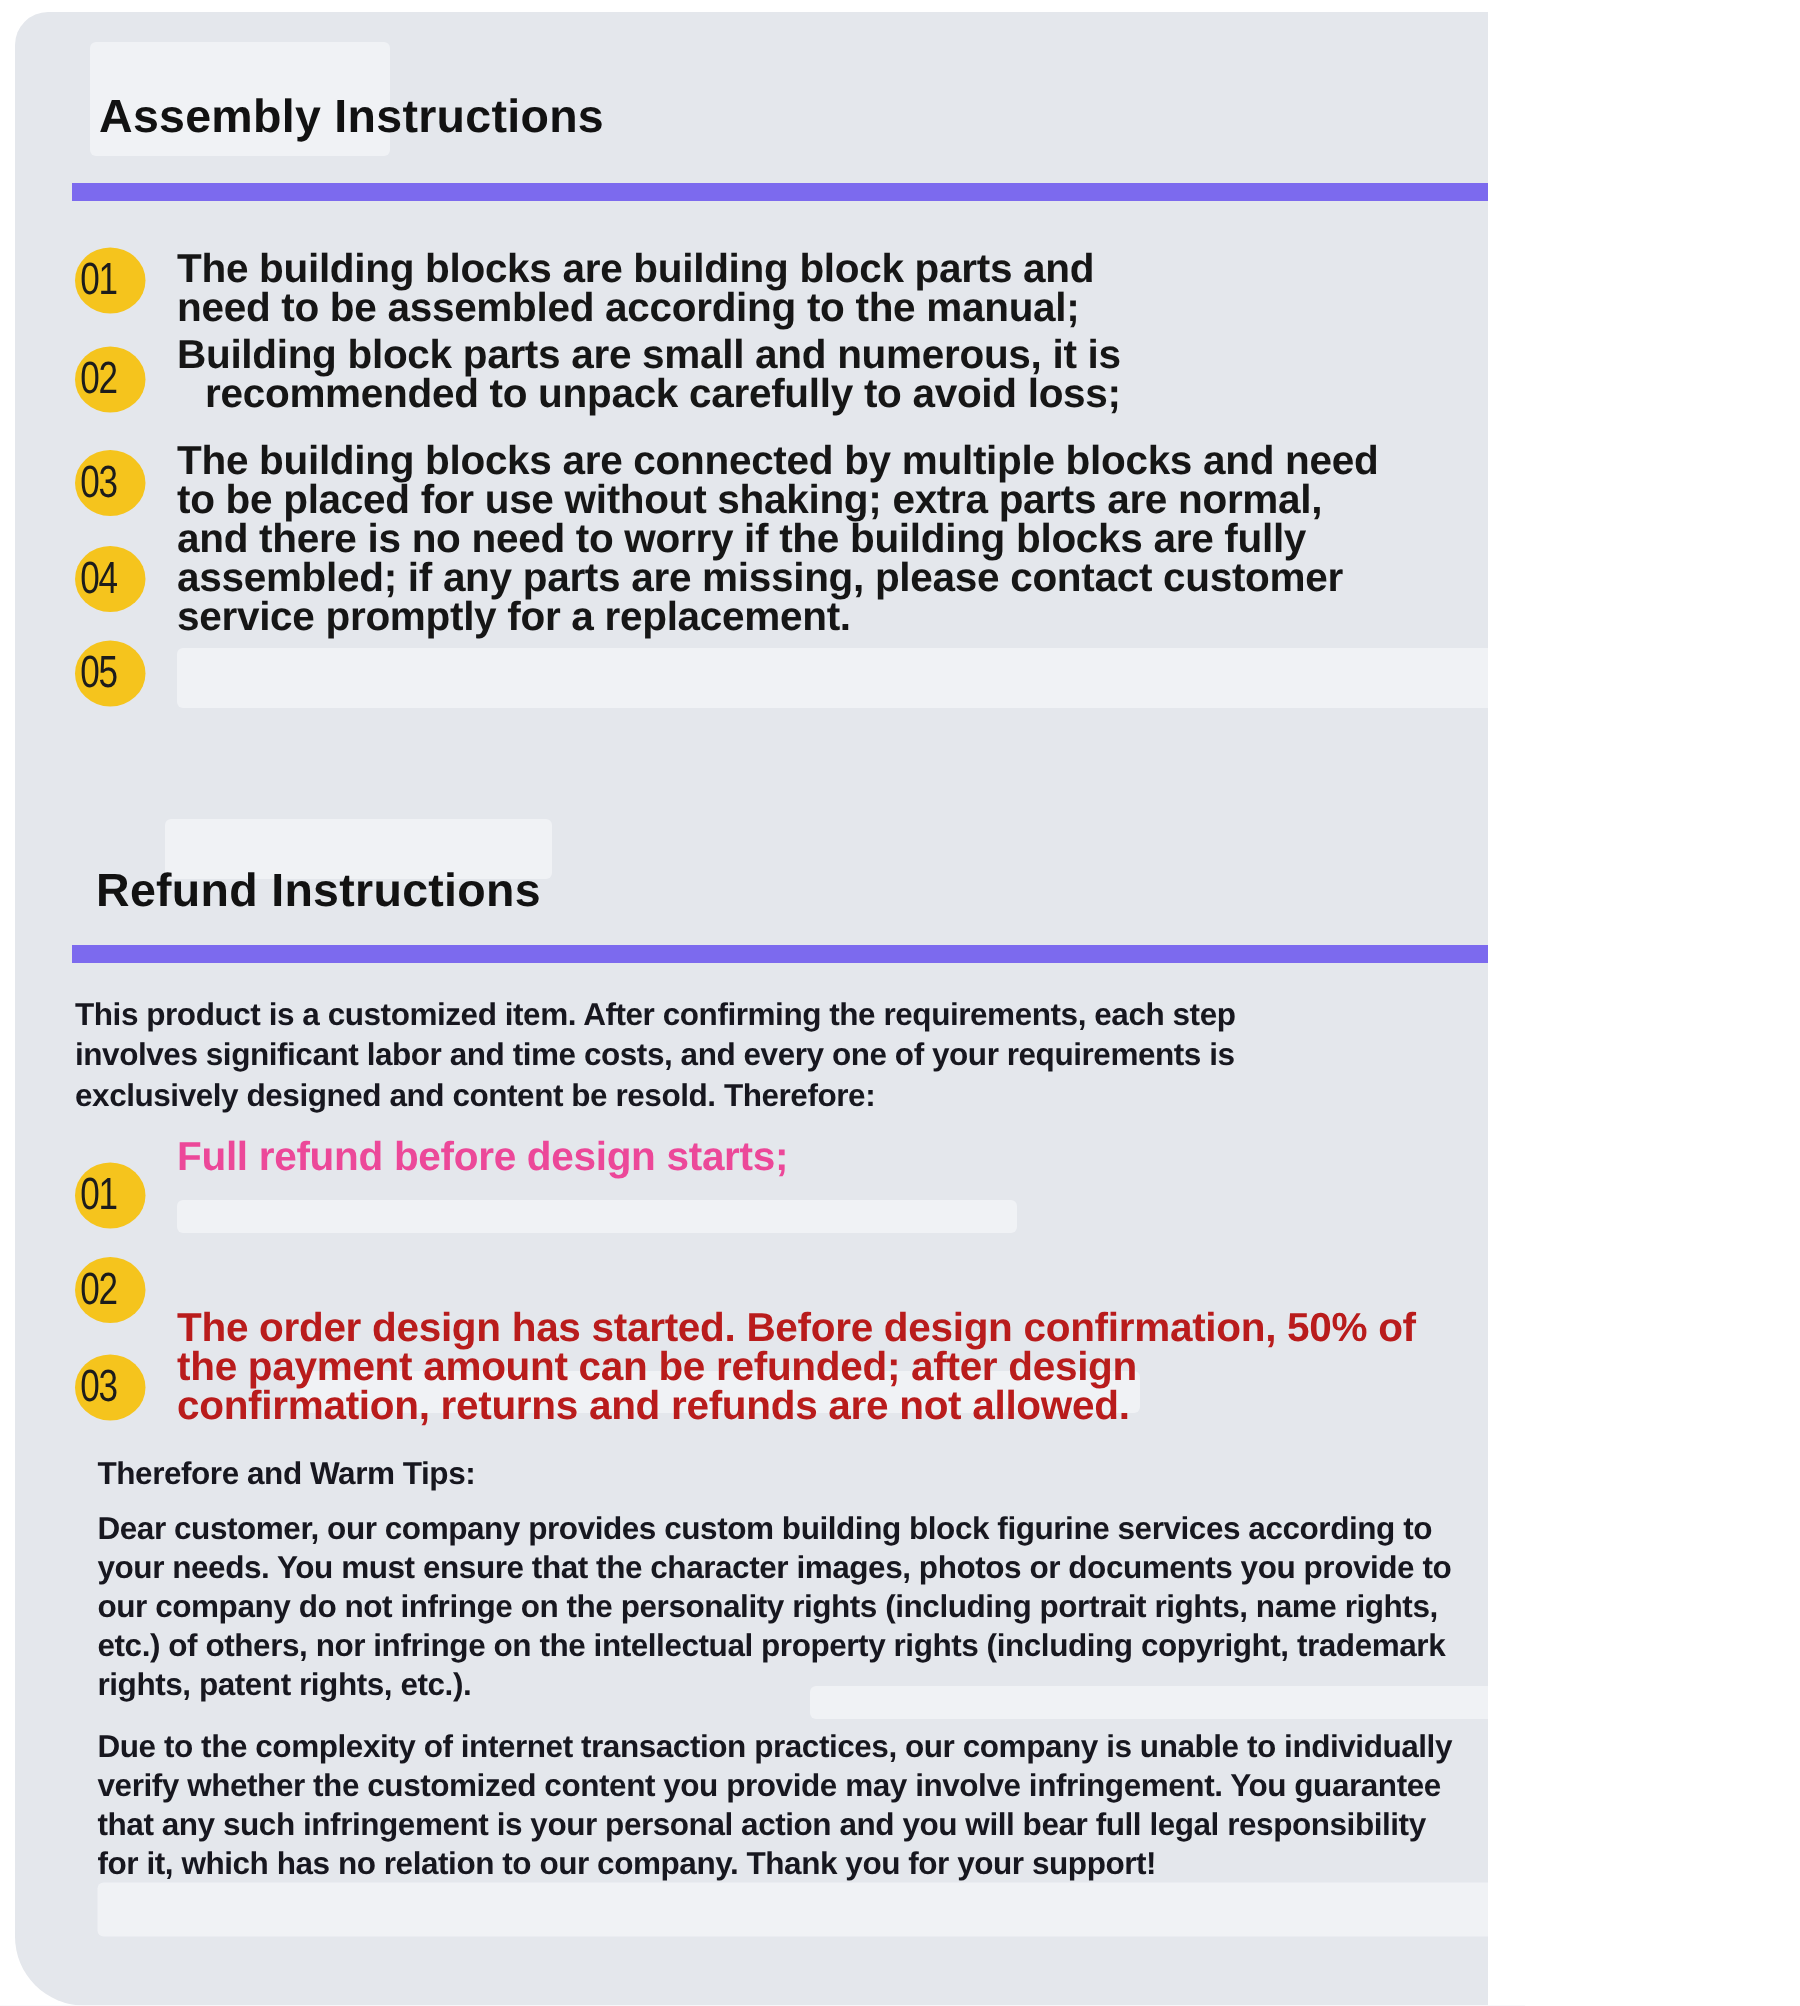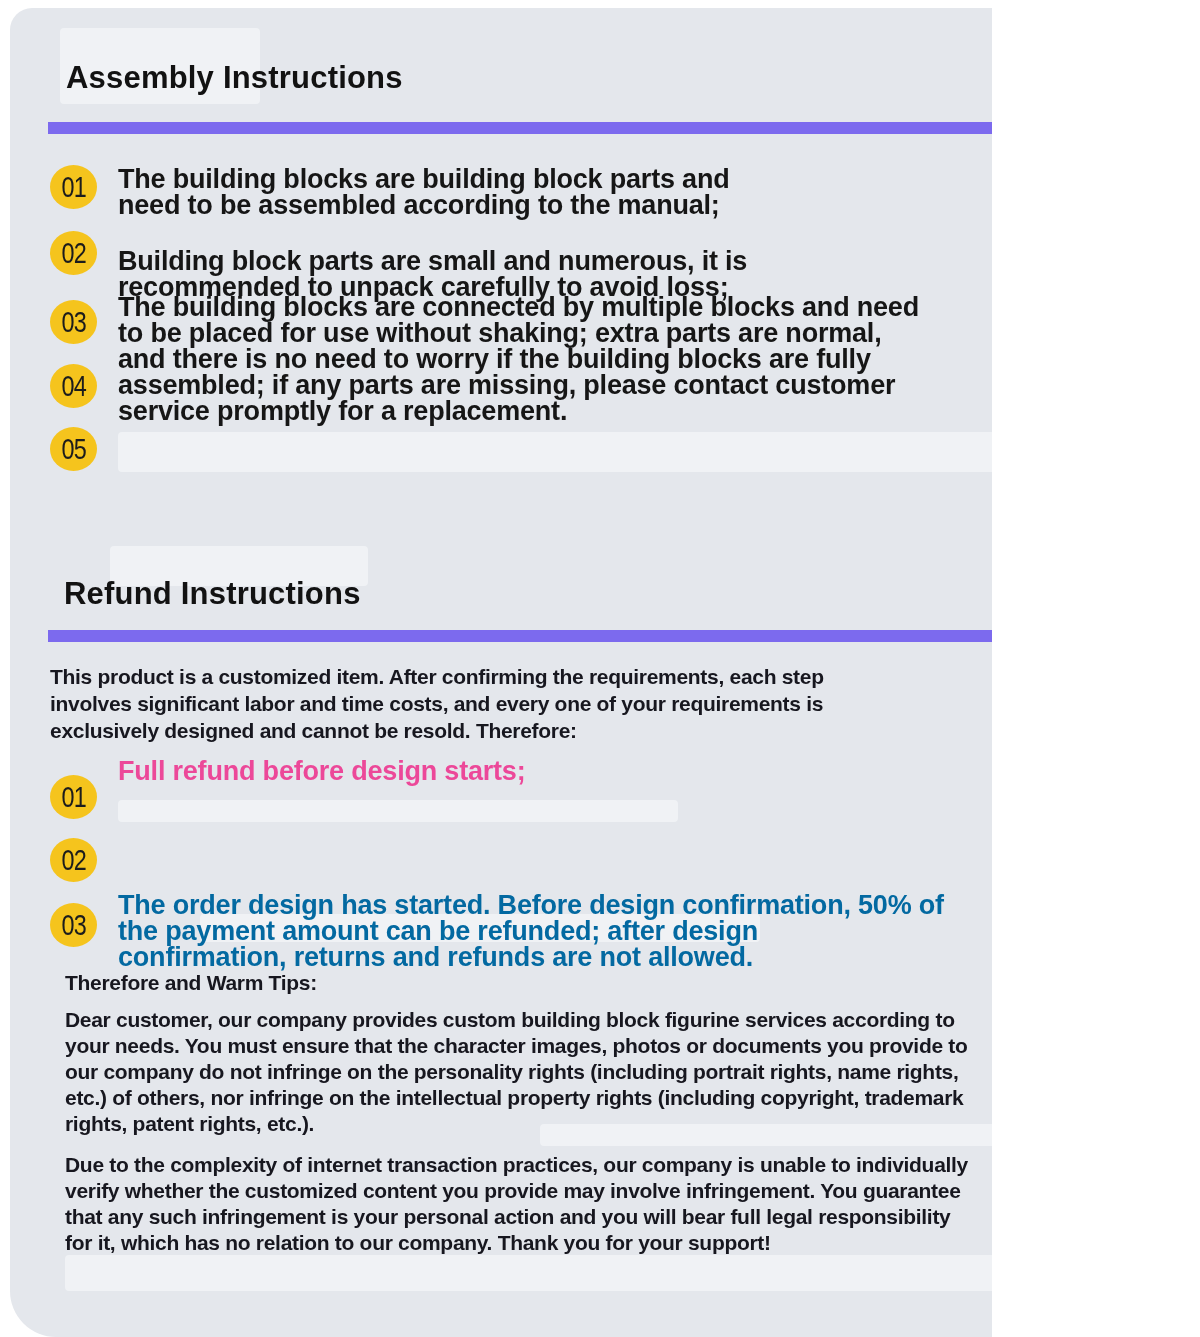--- a/index.html
+++ b/index.html
@@ -30,21 +30,21 @@
   .divider{
     position:absolute;
     left:48px;width:1102px;height:12px;
     background:var(--accent,#7c6aee);
   }
   .badge{
     position:absolute;
     left:50px;width:47px;height:44px;
     background:var(--badge,#f5c41d);
     border-radius:50%;
-    display:flex;align-items:center;justify-content:center;
+    display:flex;align-items:center;
   }
   .badge-num{
     font-size:30px;font-weight:400;color:#1c1c1c;
     letter-spacing:-1px;
     transform:scaleX(0.78);
     font-family:"Liberation Sans","DejaVu Sans",sans-serif;
   }
   .step-text{
     position:absolute;left:118px;
     font-size:27px;font-weight:bold;color:#161616;
@@ -78,21 +78,21 @@
 
   <div class="badge" style="top:165px;">
     <span class="badge-num">01</span>
   </div>
   <div class="step-text" style="top:166px;">The building blocks are building block parts and
 need to be assembled according to the manual;</div>
 
   <div class="badge" style="top:231px;">
     <span class="badge-num">02</span>
   </div>
-  <div class="step-text" style="top:248px;">Building block parts are small and numerous, it is
+  <div class="step-text" style="top:223px;text-align:right;">Building block parts are small and numerous, it is
 recommended to unpack carefully to avoid loss;</div>
 
   <div class="badge" style="top:300px;">
     <span class="badge-num">03</span>
   </div>
   <div class="step-text" style="top:294px;">The building blocks are connected by multiple blocks and need
 to be placed for use without shaking; extra parts are normal,
 and there is no need to worry if the building blocks are fully
 assembled; if any parts are missing, please contact customer
 service promptly for a replacement.</div>
@@ -103,31 +103,31 @@
 
   <div class="badge" style="top:427px;">
     <span class="badge-num">05</span>
   </div>
 
   <div class="section-title" style="left:64px;top:576px;text-align:center;">Refund Instructions</div>
   <div class="divider" style="top:630px;"></div>
 
   <div class="body-text" style="left:50px;top:663px;line-height:27px;">This product is a customized item. After confirming the requirements, each step
 involves significant labor and time costs, and every one of your requirements is
-exclusively designed and cannot be resold. Therefore:</div>
+exclusively designed and content be resold. Therefore:</div>
 
   <div class="badge" style="top:775px;">
     <span class="badge-num">01</span>
   </div>
   <div class="step-text" style="top:758px;color:#ec4899;">Full refund before design starts;</div>
 
   <div class="badge" style="top:838px;">
     <span class="badge-num">02</span>
   </div>
-  <div class="step-text" style="top:892px;color:#0369a1;">The order design has started. Before design confirmation, 50% of
+  <div class="step-text" style="top:872px;color:#b91c1c;">The order design has started. Before design confirmation, 50% of
 the payment amount can be refunded; after design
 confirmation, returns and refunds are not allowed.</div>
 
   <div class="badge" style="top:903px;">
     <span class="badge-num">03</span>
   </div>
 
   <div class="body-text" style="left:65px;top:970px;">Therefore and Warm Tips:</div>
 
   <div class="body-text" style="left:65px;top:1007px;">Dear customer, our company provides custom building block figurine services according to

